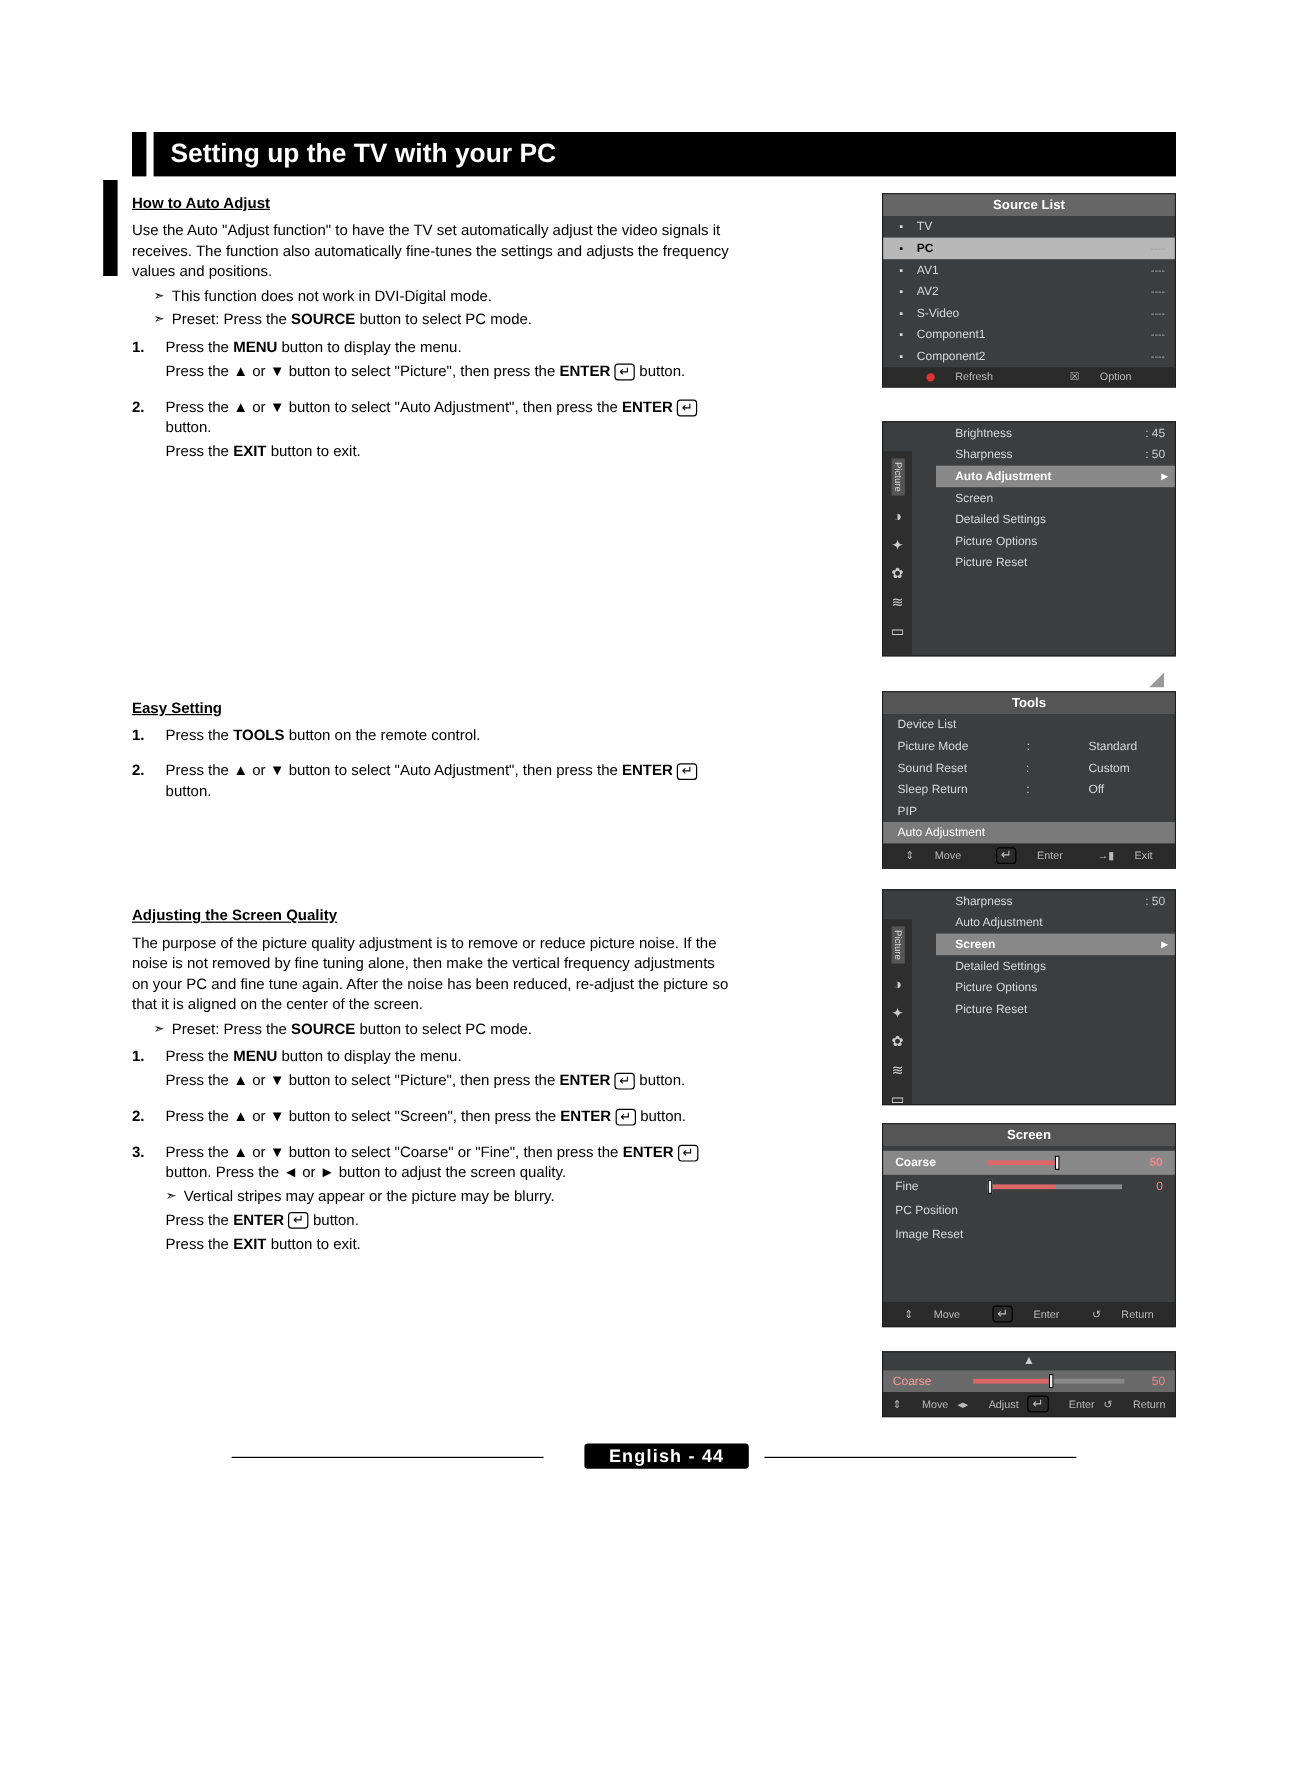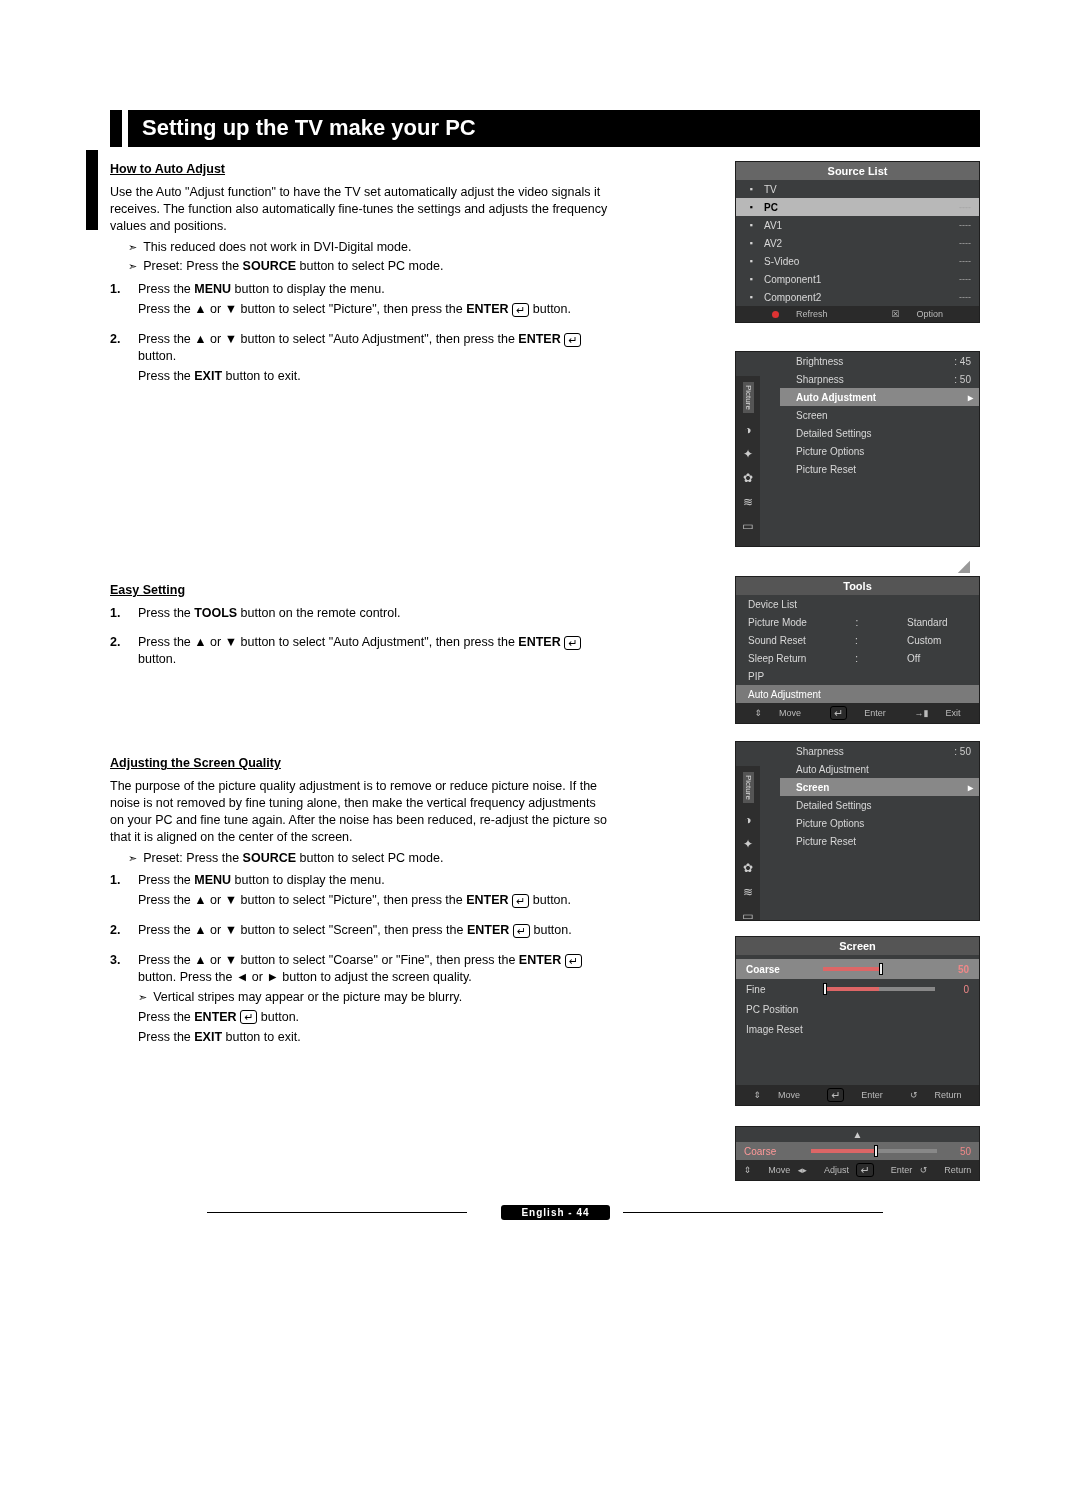--- a/index.html
+++ b/index.html
@@ -159,41 +159,41 @@
   }
   .page-footer::before, .page-footer::after {
     content: "";
     display: inline-block;
     width: 260px;
     border-top: 1px solid #000;
     vertical-align: middle;
     margin: 0 10px;
   }
   .page-num {
-    background: #000; color:#fff; padding:2px 20px; border-radius:3px; font-size:10px; letter-spacing:1px;margin-left:21px;
+    background: #000; color:#fff; padding:2px 20px; border-radius:3px; font-size:15px; letter-spacing:1px;margin-left:21px;
   }
 </style>
 </head>
 <body>
 
 <div class="page">
   <div class="title-wrap">
     <div class="title-bar"></div>
-    <div class="title-bg">Setting up the TV make your PC</div>
+    <div class="title-bg">Setting up the TV with your PC</div>
   </div>
   <div class="side-bar"></div>
 
   <div class="content">
     <div class="left-col">
 
       <div class="subhead subhead-u">How to Auto Adjust</div>
       <p class="para">Use the Auto "Adjust function" to have the TV set automatically adjust the video signals it receives. The function also automatically fine-tunes the settings and adjusts the frequency values and positions.</p>
       <div class="note-line">
           <span class="note-arrow">➣</span>
-          <span>This reduced does not work in DVI-Digital mode.</span>
+          <span>This function does not work in DVI-Digital mode.</span>
         </div>
       <div class="note-line">
           <span class="note-arrow">➣</span>
           <span><span>Preset: Press the </span><b>SOURCE</b><span> button to select PC mode.</span></span>
         </div>
       <ol class="steps">
         <li>
           <span class="num">1.</span>
           <div class="body">
             <p><span>Press the </span><b>MENU</b><span> button to display the menu.</span></p>

